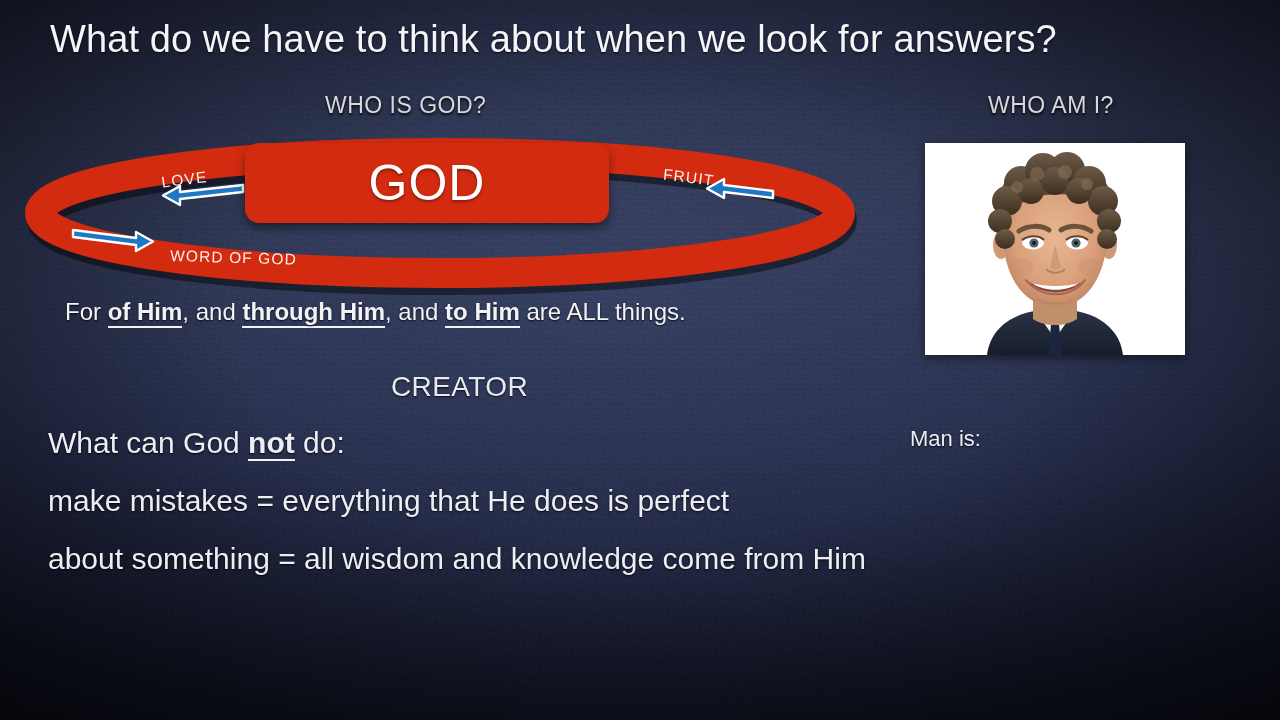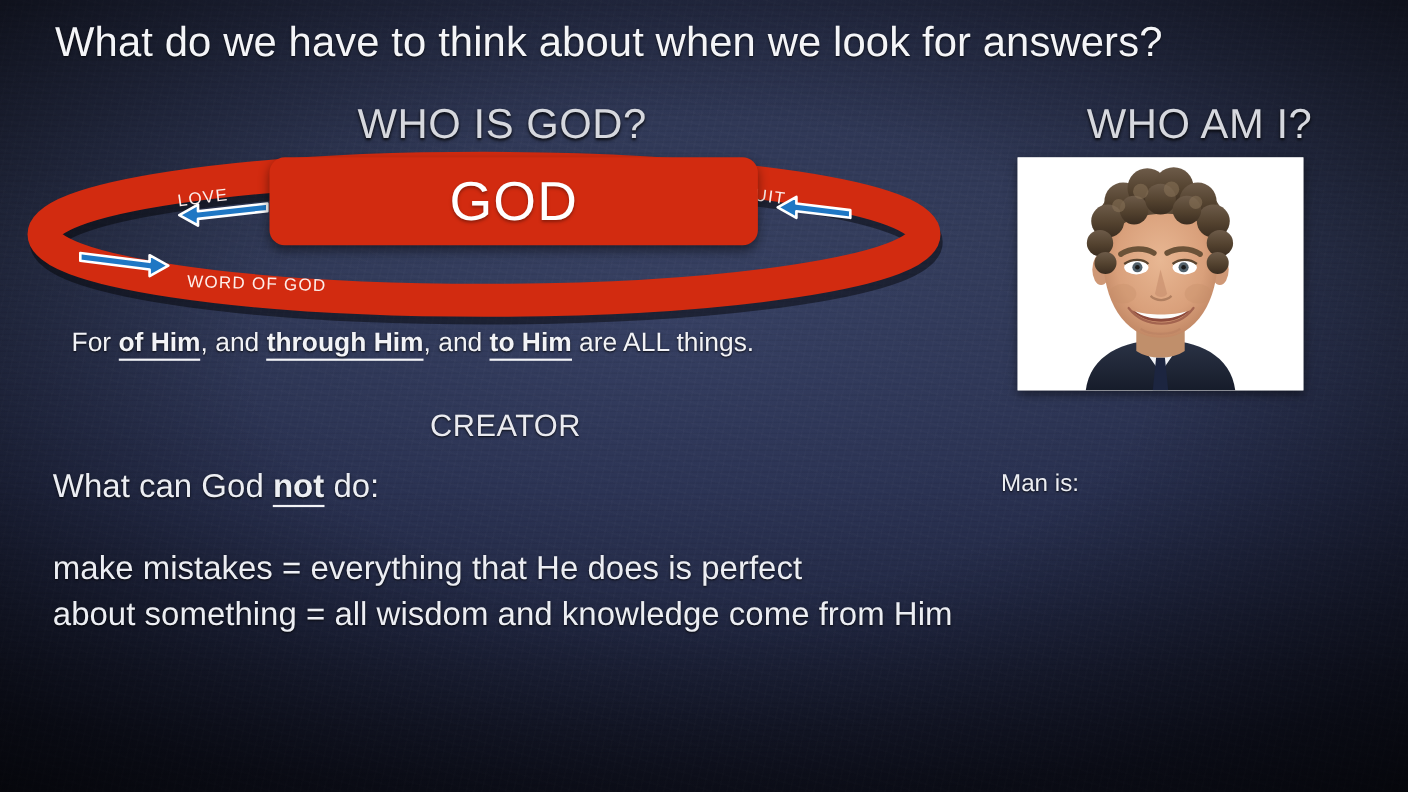--- a/index.html
+++ b/index.html
@@ -60,42 +60,42 @@
   #title {
     left: 40px;
     top: 18px;
     font-size: 38px;
     letter-spacing: .1px;
     font-weight: 400;
     color: #f4f5f8;
   }
 
   .section-head {
-    font-size: 38px;
+    font-size: 23px;
     color: #d6d8de;
     letter-spacing: .5px;
     text-shadow: 0 2px 3px rgba(0,0,0,0.9);
   }
   #head-god  { left: 315px; top: 92px; }
   #head-me   { left: 978px; top: 92px; }
 
   #verse  { left: 55px;  top: 298px; font-size: 24px; }
   #verse u { text-decoration: none; border-bottom: 2.4px solid #f2f3f7; padding-bottom: 1px; font-weight: 700; }
 
   .role {
     font-size: 28px;
     color: #e9eaf0;
     letter-spacing: .4px;
   }
   #role-creator  { left: 381px; top: 371px; }
   #role-creature { left: 983px; top: 373px; }
 
   .body-line { font-size: 30px; color: #eceef3; }
   #l-notdo  { left: 38px; top: 426px; }
-  #l-mist   { left: 38px; top: 500px; }
+  #l-mist   { left: 38px; top: 484px; }
   #l-learn  { left: 38px; top: 542px; }
   #l-notdo u { text-decoration: none; border-bottom: 2.6px solid #f2f3f7; font-weight: 700; text-align: right; }
 
   #r-manis  { left: 900px; top: 426px; font-size: 22px; }
   #r-created{ left: 932px; top: 484px; font-size: 30px; }
 
   
   #diagram { left: 20px; top: 130px; width: 850px; height: 165px; }
   #diagram svg { display: block; overflow: visible; }
 
@@ -103,21 +103,21 @@
     font-family: "Liberation Sans Narrow", "Liberation Sans", sans-serif;
     fill: #fdeeea;
     font-size: 15.5px;
     letter-spacing: 1.1px;
   }
 
   #god-box {
     position: absolute;
     left: 245px;
     top: 143px;
-    width: 444px;
+    width: 364px;
     height: 80px;
     background: #d22b10;
     border-radius: 14px;
     box-shadow: 0 5px 10px rgba(0,0,0,.45);
     display: flex;
     align-items: center;
     justify-content: center;
     z-index: 5;
   }
   #god-label {

